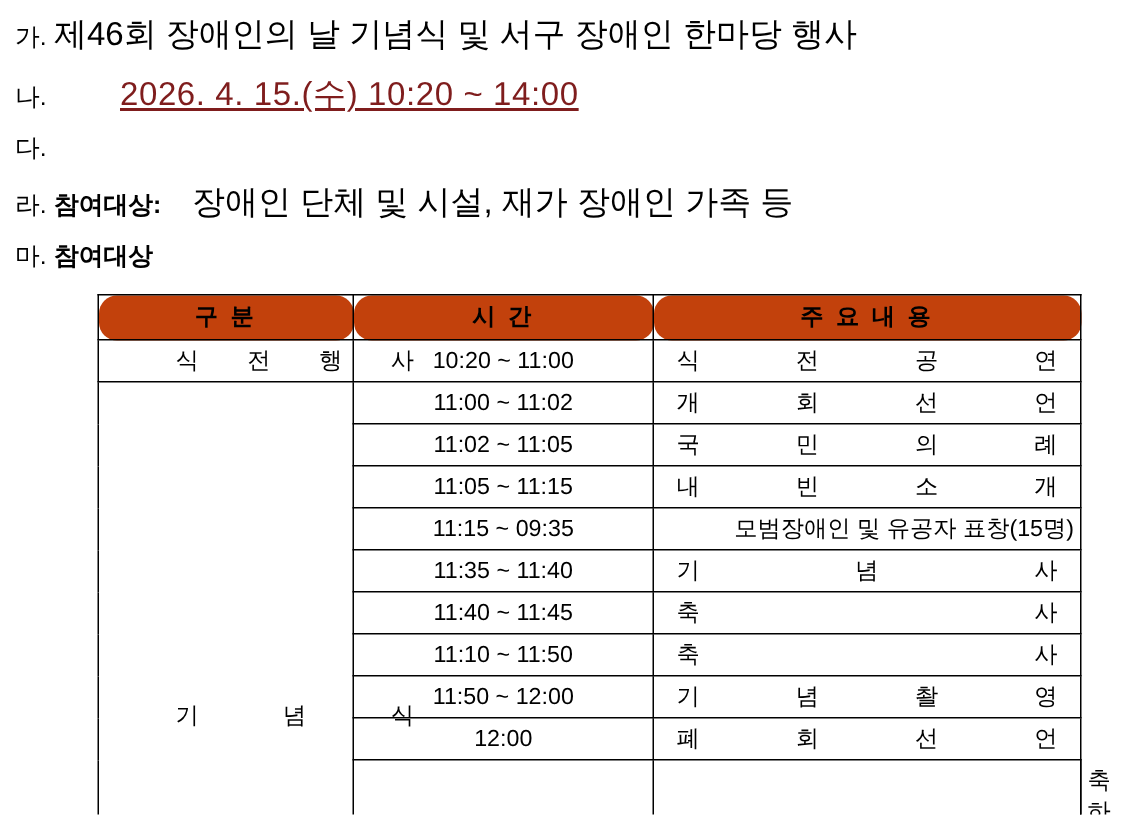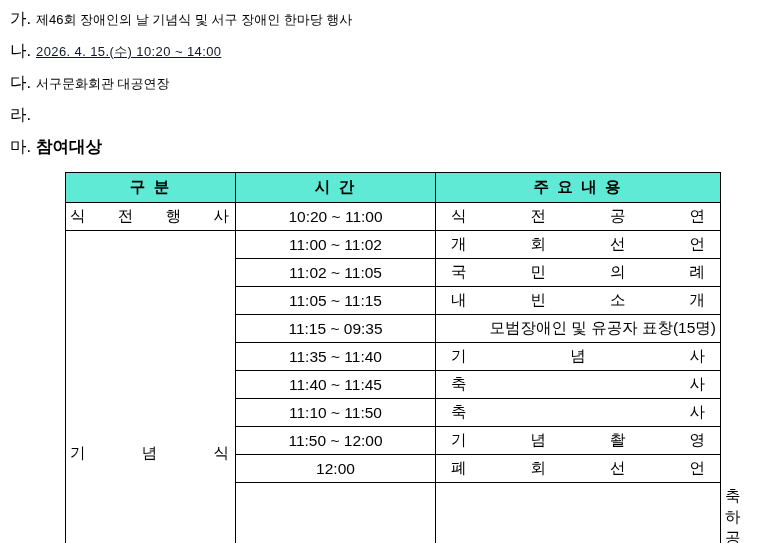--- a/index.html
+++ b/index.html
@@ -44,26 +44,27 @@
     display: inline-flex;
     justify-content: space-between;
     width: 78px;
   }
   .spread3 {
     display: inline-flex;
     justify-content: space-between;
     width: 78px;
   }
   .value {
-    font-size: 13px;
+    font-size: 22px;
   }
   .value.underlined {
-    color: #0f172a;
+    color: #7f1d1d;
     text-decoration: underline;
     letter-spacing: 0.4px;
+    margin-left: 44px;
   }
   .table-wrap {
     margin-top: 14px;
     margin-left: 55px;
   }
   table.schedule {
     border-collapse: collapse;
     table-layout: fixed;
     width: 655px;
   }
@@ -71,41 +72,43 @@
     border: 1px solid #000000;
     font-size: 15.5px;
     font-weight: normal;
     padding: 3px 4px;
     text-align: center;
     vertical-align: middle;
     height: 26px;
     box-sizing: border-box;
   }
   table.schedule thead th {
-    background: #5eead4;
+    background: #c2410c;
     font-weight: bold;
     letter-spacing: 2px;
     height: 30px;
+    border-radius: 12px;
   }
   .col-div { width: 170px; }
   .col-time { width: 200px; }
   .col-desc { width: 285px; }
   td.div-cell {
     font-weight: bold;
     letter-spacing: 2px;
   }
   td.div-cell.tight {
     letter-spacing: 1px;
     line-height: 1.25;
   }
   .spread-text {
     display: inline-block;
     width: 100%;
     text-align: justify;
     text-align-last: justify;
+    margin-left: 47px;
   }
   .desc-spread {
     display: block;
     width: 92%;
     margin: 0 auto;
     text-align: justify;
     text-align-last: justify;
   }
   .desc-plain { display: block; text-align: right; }
 </style>
@@ -119,25 +122,26 @@
     <span class="value">제46회 장애인의 날 기념식 및 서구 장애인 한마당 행사</span>
   </div>
 
   <div class="item-row">
     <span class="marker">나.</span>
     <span class="value underlined">2026. 4. 15.(수) 10:20 ~ 14:00</span>
   </div>
 
   <div class="item-row">
     <span class="marker">다.</span>
-    <span class="value">서구문화회관 대공연장</span>
   </div>
 
   <div class="item-row">
     <span class="marker">라.</span>
+    <span class="field-label lbl-w4">참여대상:</span>
+    <span class="value">장애인 단체 및 시설, 재가 장애인 가족 등</span>
   </div>
 
   <div class="item-row">
     <span class="marker">마.</span>
     <span class="field-label">참여대상</span>
   </div>
 
   <div class="table-wrap">
     <table class="schedule">
       <thead>

